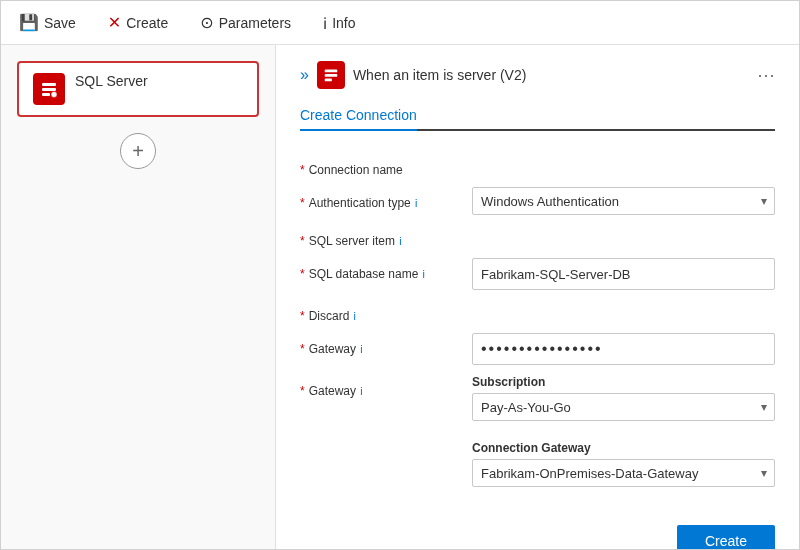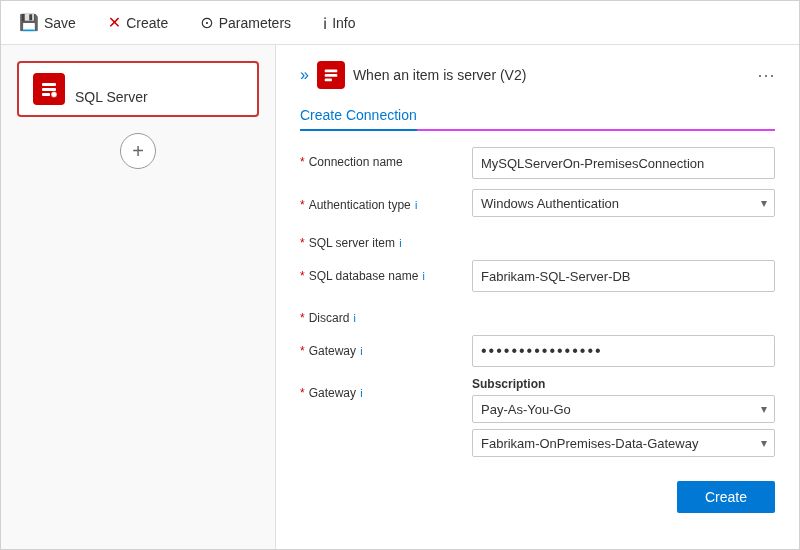--- a/index.html
+++ b/index.html
@@ -63,21 +63,21 @@
       display: flex;
       flex-direction: column;
       gap: 16px;
     }
 
     .sql-server-card {
       border: 2px solid #cc3333;
       border-radius: 4px;
       padding: 10px 14px;
       display: flex;
-      align-items: flex-end;
+      align-items: flex-start;
       gap: 10px;
       background: #fff;
       cursor: pointer;
     }
 
     .sql-icon {
       width: 32px;
       height: 32px;
       background: #cc0000;
       border-radius: 4px;
@@ -149,22 +149,22 @@
       flex: 1;
     }
 
     .trigger-menu {
       color: #666;
       cursor: pointer;
       font-size: 18px;
     }
 
     .tab-bar {
-      border-bottom: 2px solid #d946ef;
-      margin-bottom: 16px;
+      border-bottom: 2px solid #404040;
+      margin-bottom: 24px;
     }
 
     .tab {
       display: inline-block;
       padding: 6px 0;
       font-size: 14px;
       color: #0078d4;
       border-bottom: 2px solid #0078d4;
       margin-bottom: -2px;
       cursor: pointer;
@@ -259,21 +259,21 @@
     }
 
     .section-label {
       font-size: 12px;
       font-weight: 600;
       color: #333;
       margin-bottom: 4px;
     }
 
     .section-row {
-      margin-bottom: 6px;
+      margin-bottom: 20px;
     }
 
     .create-btn {
       background: #0078d4;
       color: #fff;
       border: none;
       border-radius: 2px;
       padding: 8px 28px;
       font-size: 14px;
       cursor: pointer;
@@ -348,21 +348,20 @@
         <span class="tab">Create Connection</span>
       </div>
 
       <div>
 
         <div class="form-row">
           <div class="form-label">
             <span class="required-star">*</span>
             <span> Connection name</span>
           </div>
-          <input type="text" class="form-input" value="MySQLServerOn-PremisesConnection" style="">
         </div>
 
         <div class="form-row">
           <div class="form-label">
             <span class="required-star">*</span>
             <span> Authentication type</span>
             <span class="info-icon">ℹ</span>
           </div>
           <div class="select-wrapper">
             <select class="form-select">
@@ -419,20 +418,21 @@
               <div class="section-label">Subscription</div>
               <div class="select-wrapper">
                 <select class="form-select">
                   <option>Pay-As-You-Go</option>
                   <option>Enterprise</option>
                 </select>
                 <span class="select-arrow">▾</span>
               </div>
             </div>
             <div class="section-row">
+              <div class="section-label">Connection Gateway</div>
               <div class="select-wrapper">
                 <select class="form-select">
                   <option>Fabrikam-OnPremises-Data-Gateway</option>
                 </select>
                 <span class="select-arrow">▾</span>
               </div>
             </div>
           </div>
         </div>
 

